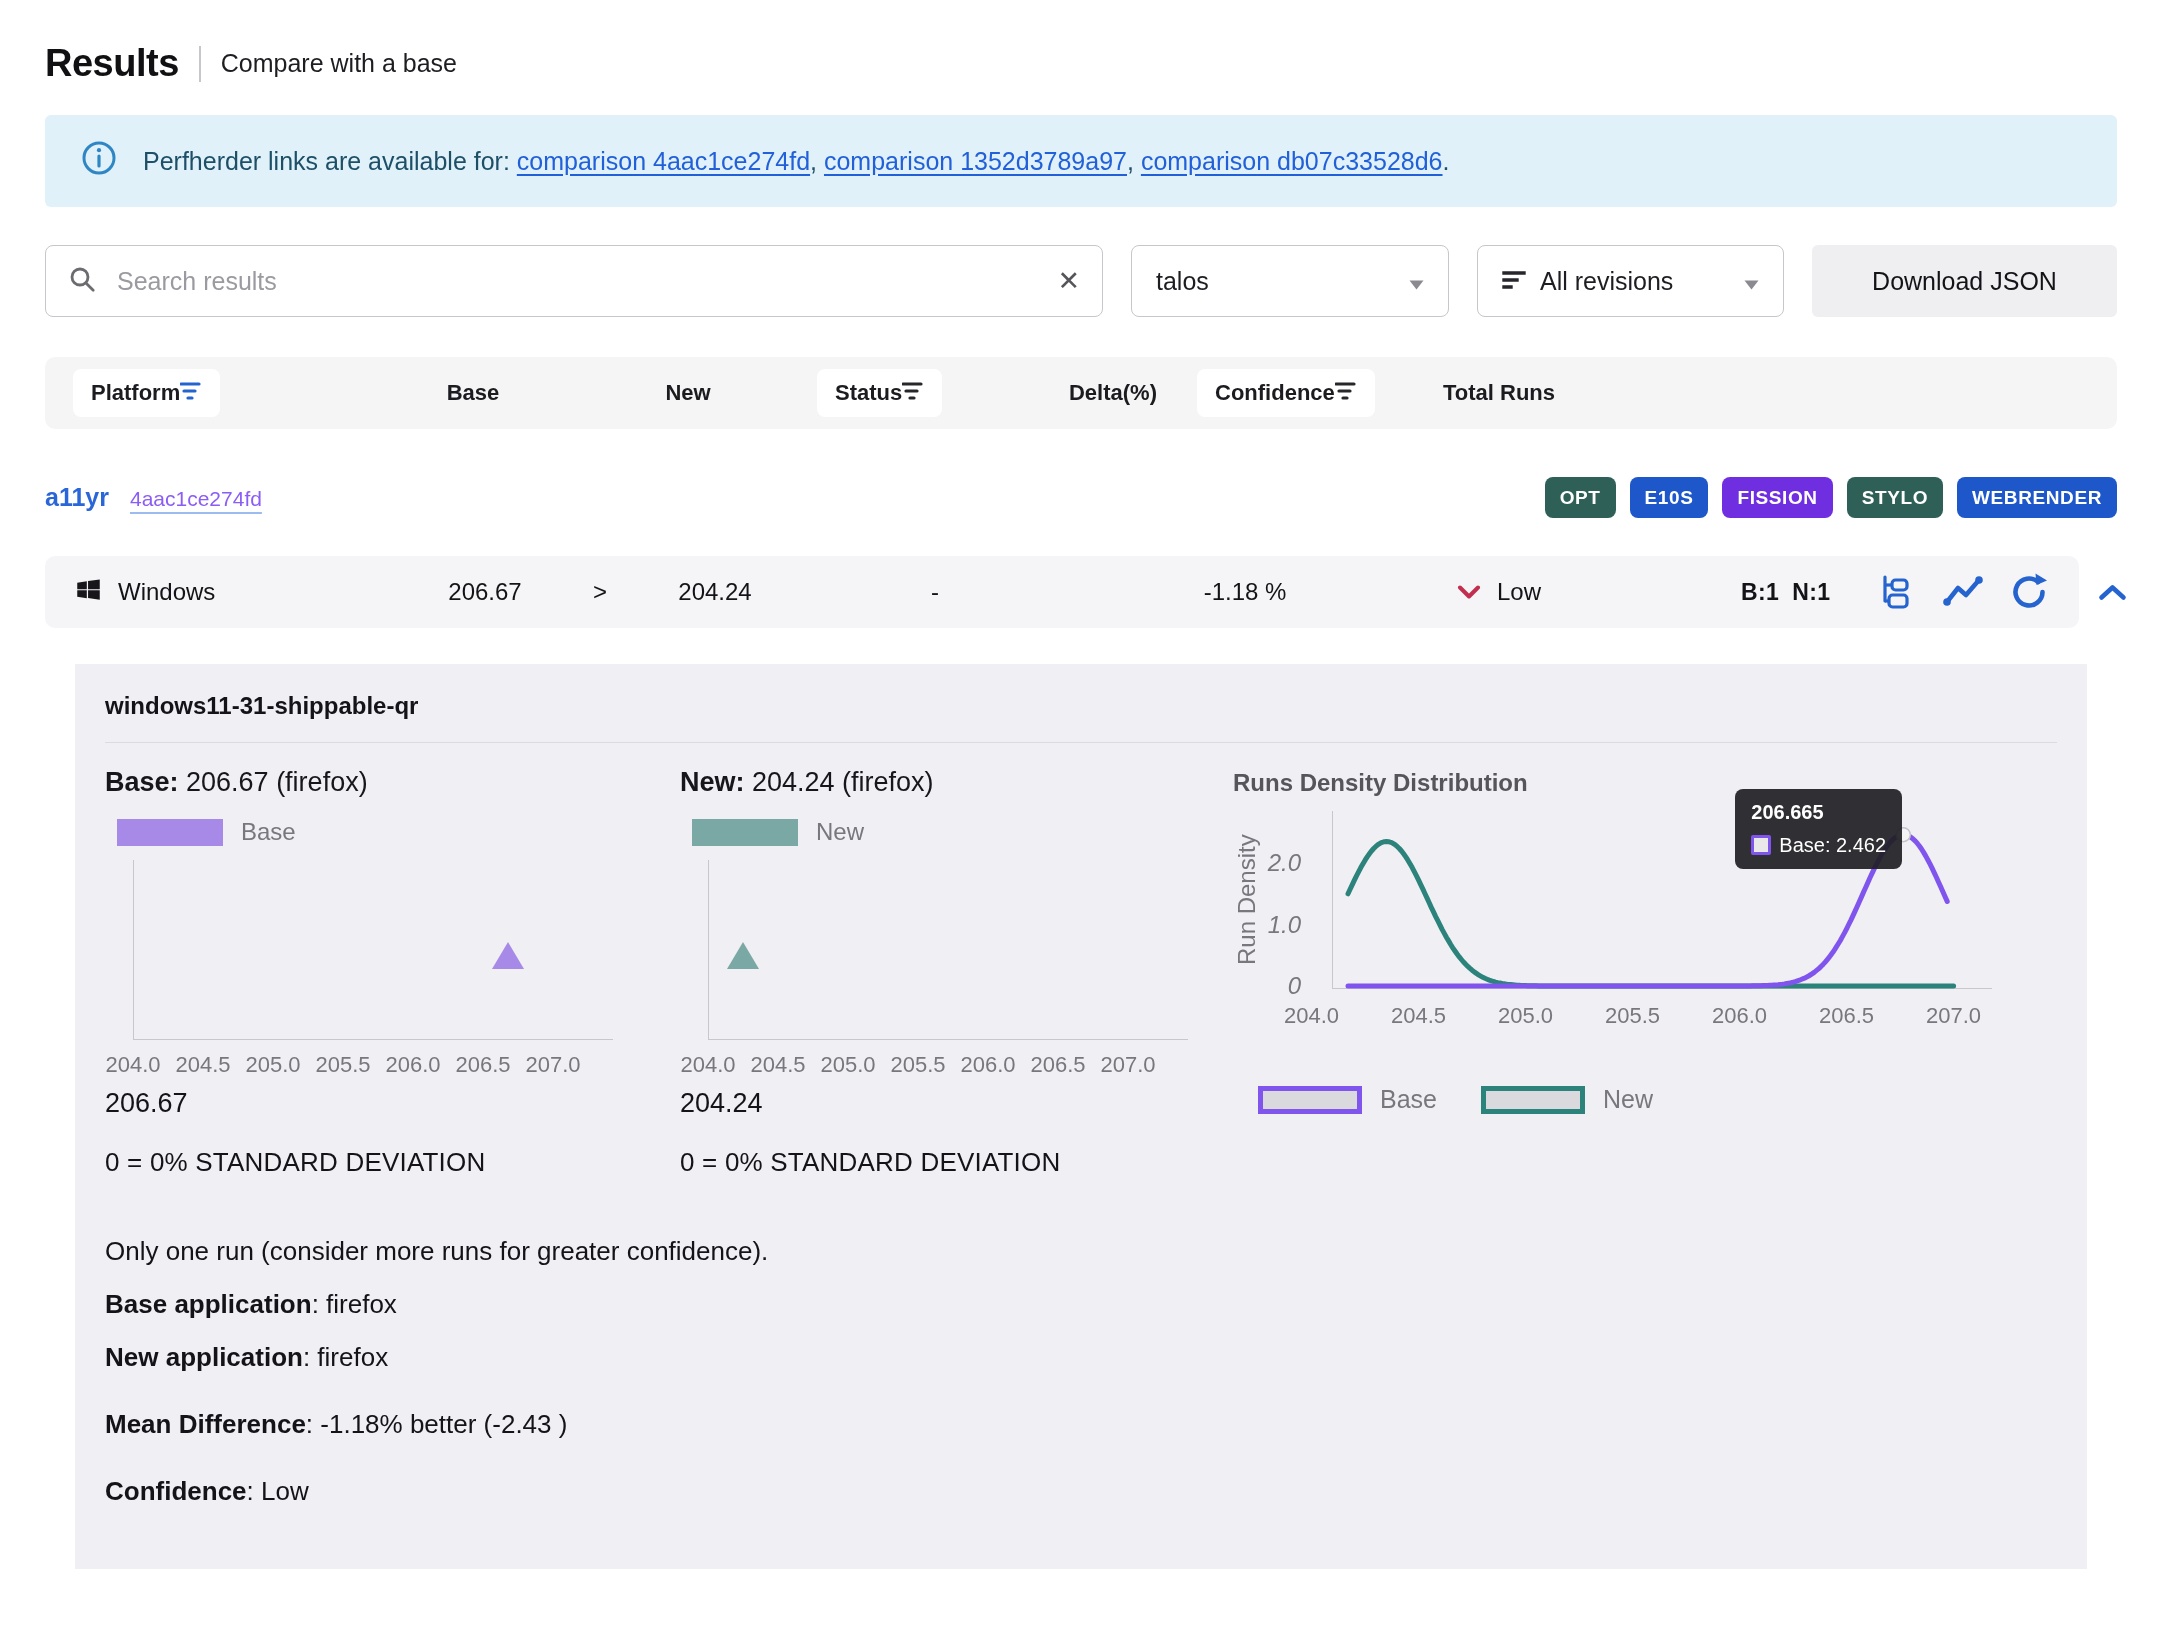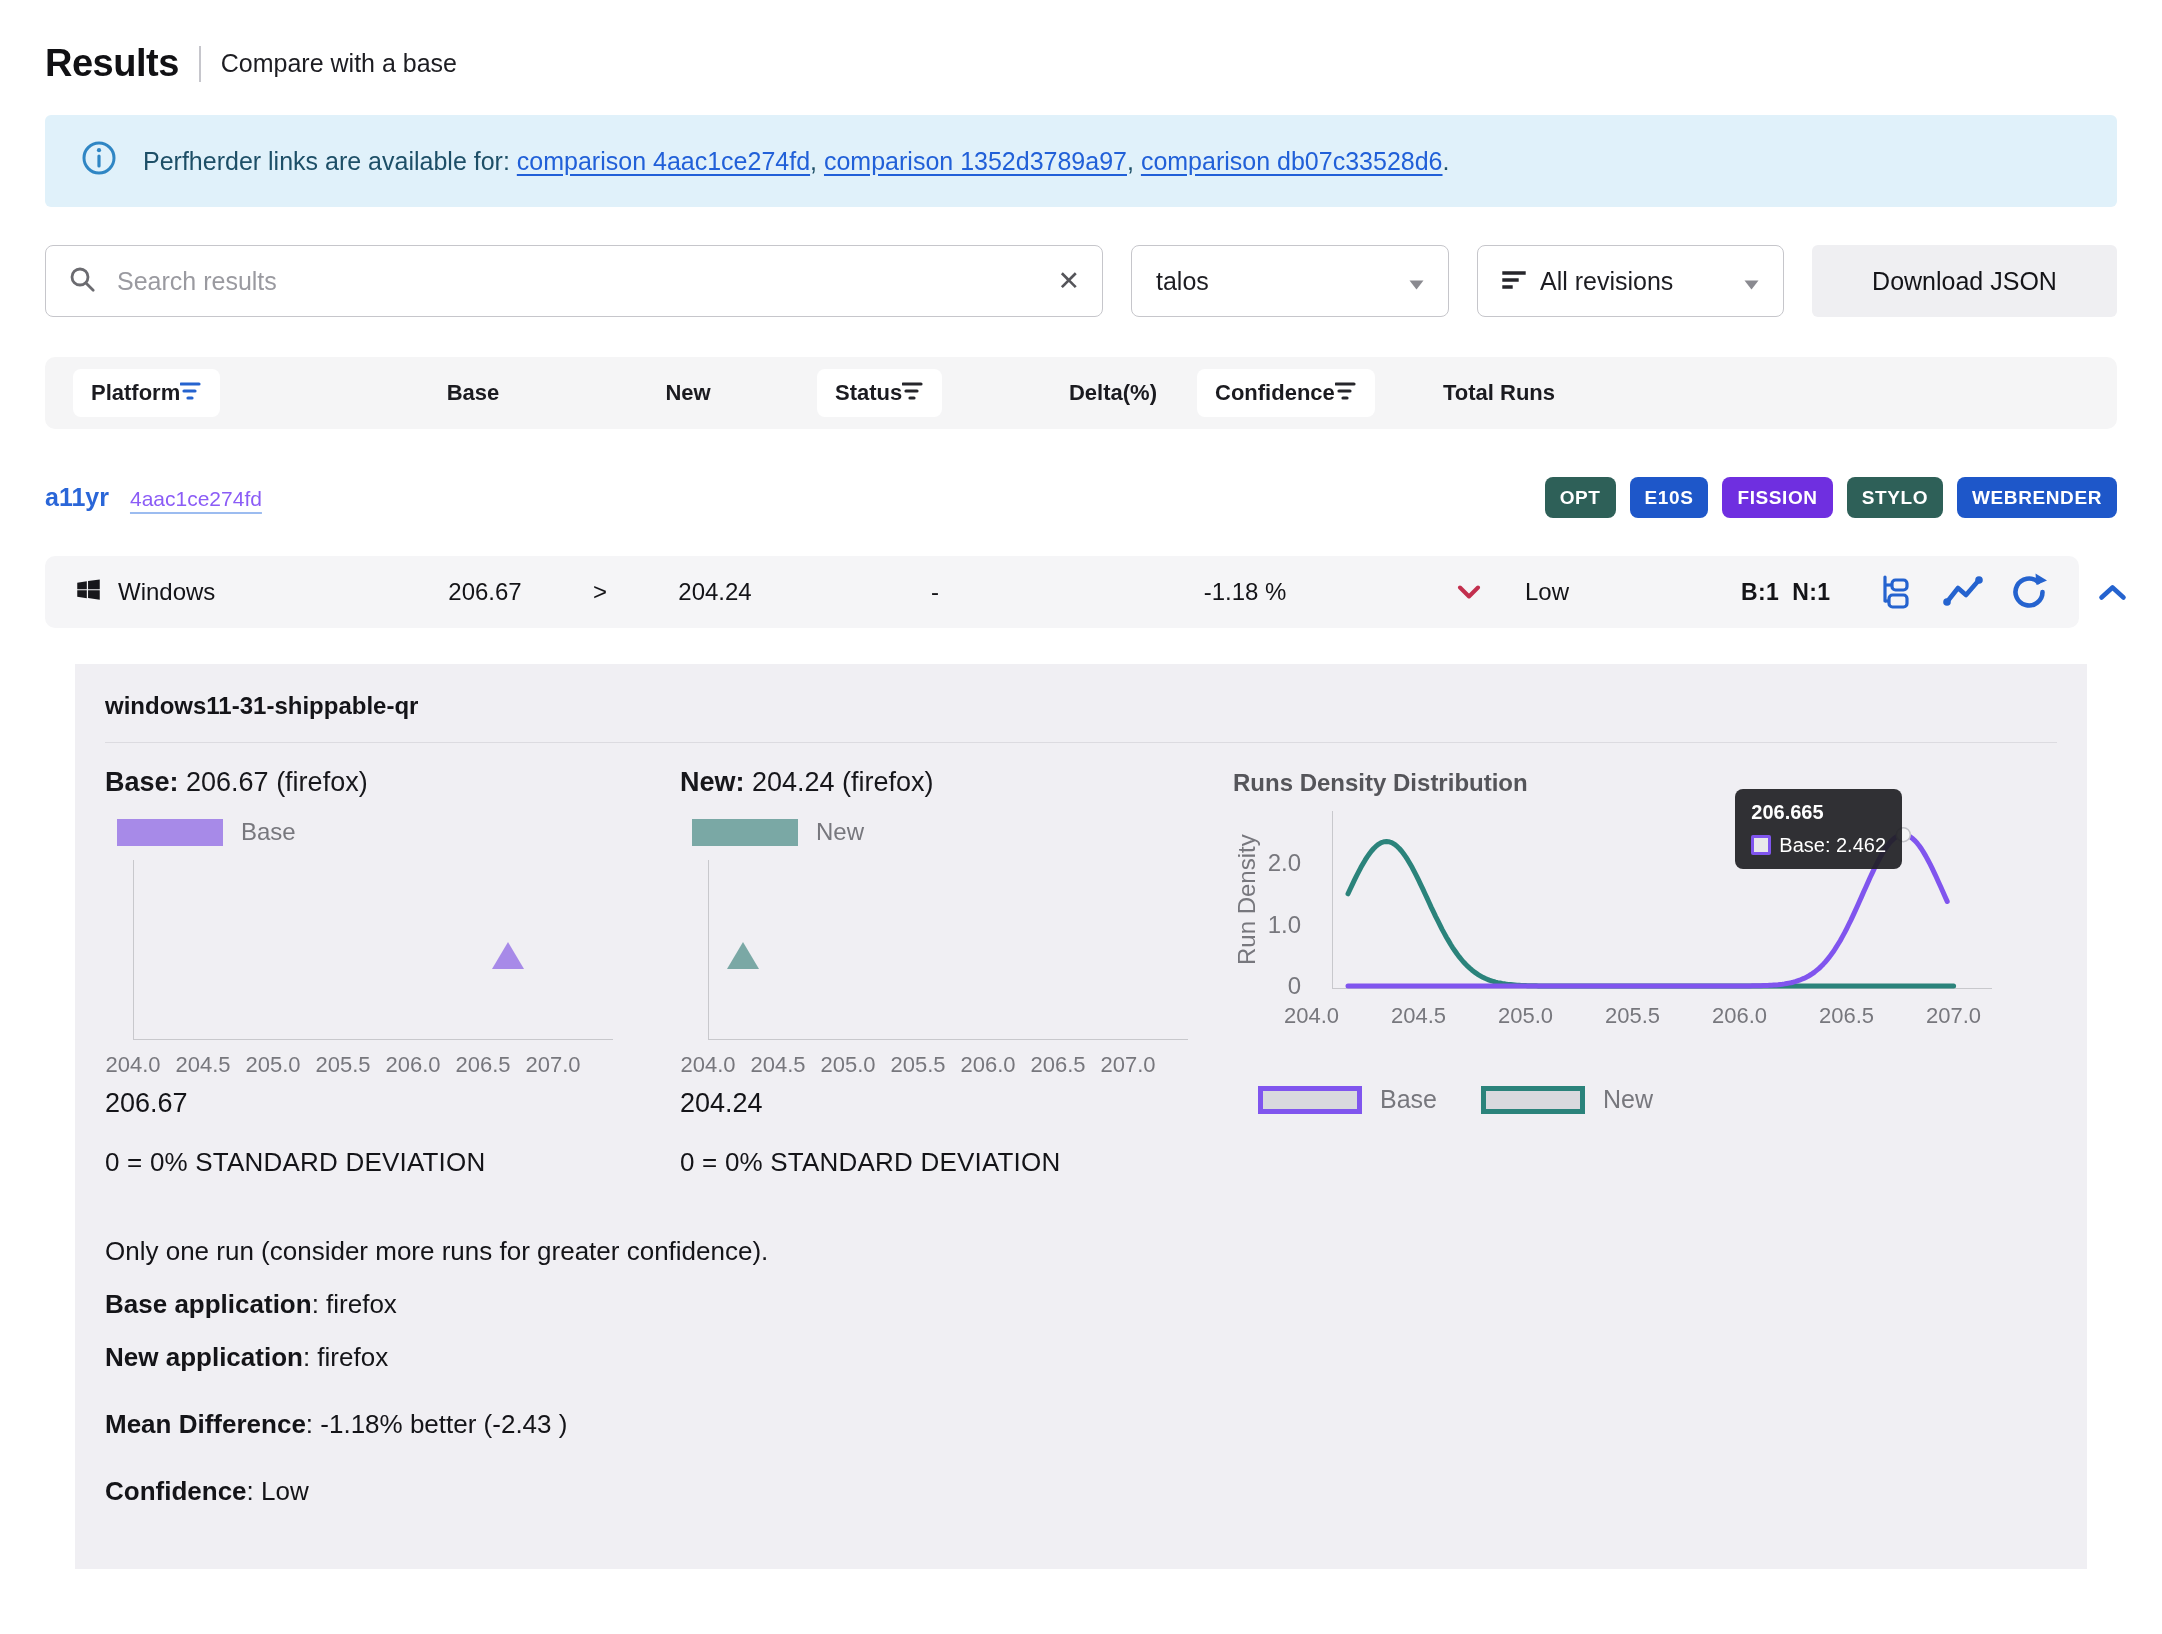--- a/index.html
+++ b/index.html
@@ -71,21 +71,21 @@
   }
 
   
   .rowwrap { margin-top:38px; display:flex; align-items:stretch; gap:12px; }
   .prow {
     flex:1; background:#f5f5f7; border-radius:10px; height:72px;
     display:grid; grid-template-columns:310px 200px 30px 200px 240px 380px 250px 190px 1fr;
     align-items:center; padding:0 30px; font-size:24px; color:#141418;
   }
   .prow .plat { display:flex; align-items:center; gap:16px; }
-  .prow .conf { display:flex; align-items:center; gap:44px; padding-left:22px; }
+  .prow .conf { display:flex; align-items:center; gap:16px; padding-left:22px; }
   .prow .runs { padding-left:56px; font-size:23px; font-weight:600; letter-spacing:0.3px; }
   .prow .acticons { display:flex; justify-content:flex-end; align-items:center; gap:26px; }
   .iconbtn { background:none; border:none; padding:0; cursor:pointer; display:flex; align-items:center; }
   .collapse-btn { width:46px; display:flex; align-items:center; justify-content:center; background:none; border:none; cursor:pointer; }
 
   
   .detailwrap { margin-top:14px; background:#fff; padding:22px 30px 28px 30px; }
   .card { background:#f0eff3; padding:28px 30px 56px 30px; }
   .card h2 { margin:0; font-size:24px; font-weight:bold; color:#141418; }
   .card hr { border:none; border-top:1.5px solid #dcdbe0; margin:22px 0 0 0; }
@@ -113,21 +113,21 @@
   .pointval { font-size:27px; margin-top:10px; color:#141418; }
   .stddev { font-size:26px; margin-top:28px; color:#141418; letter-spacing:0.2px; }
 
   
   .dens-title { font-size:24px; font-weight:bold; color:#55555a; margin:2px 0 14px 0; }
   .dens-row { display:flex; align-items:stretch; }
   .dens-ylabel {
     width:30px; writing-mode:vertical-rl; transform:rotate(180deg);
     font-size:24px; color:#77777d; text-align:center;
   }
-  .dens-yticks { width:48px; position:relative; font-size:24px; color:#77777d; }
+  .dens-yticks { width:48px; position:relative; font-size:24px; color:#77777d;font-style:italic; }
   .dens-yticks span { position:absolute; right:10px; transform:translateY(-50%); }
   .dens-yticks span:nth-child(1) { top:52px; }
   .dens-yticks span:nth-child(2) { top:114px; }
   .dens-yticks span:nth-child(3) { top:175px; }
   .dens-plot {
     position:relative; width:660px; height:178px;
     border-left:1.6px solid #c8c8cc; border-bottom:1.6px solid #c8c8cc;margin-left:21px;
   }
   .dens-plot svg { position:absolute; left:0; top:0; overflow:visible; }
   .ticks-density { margin-left:25px; margin-top:14px; }

